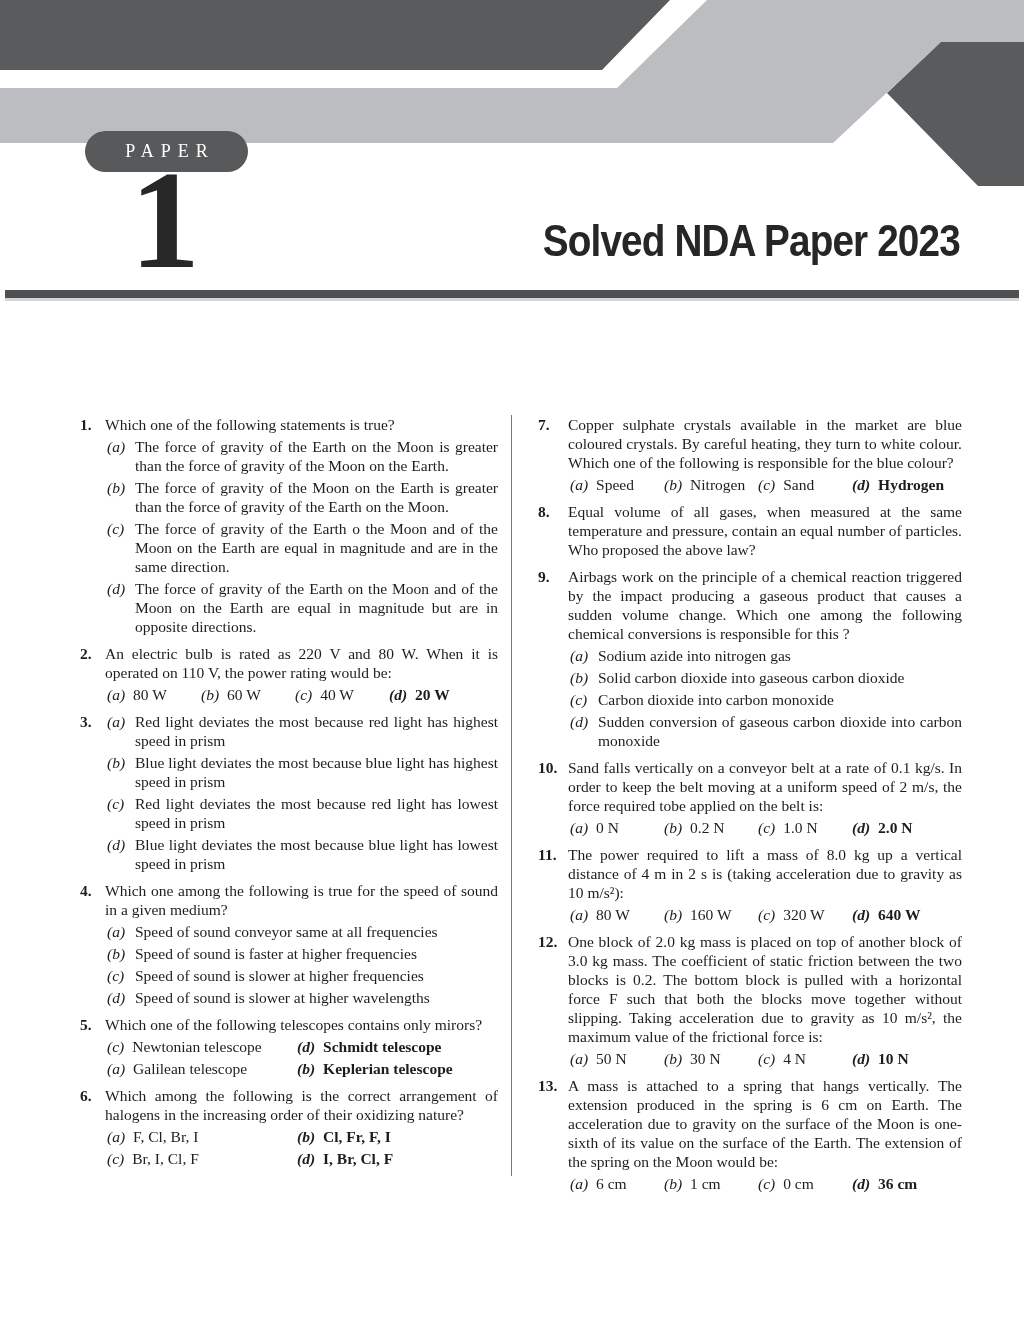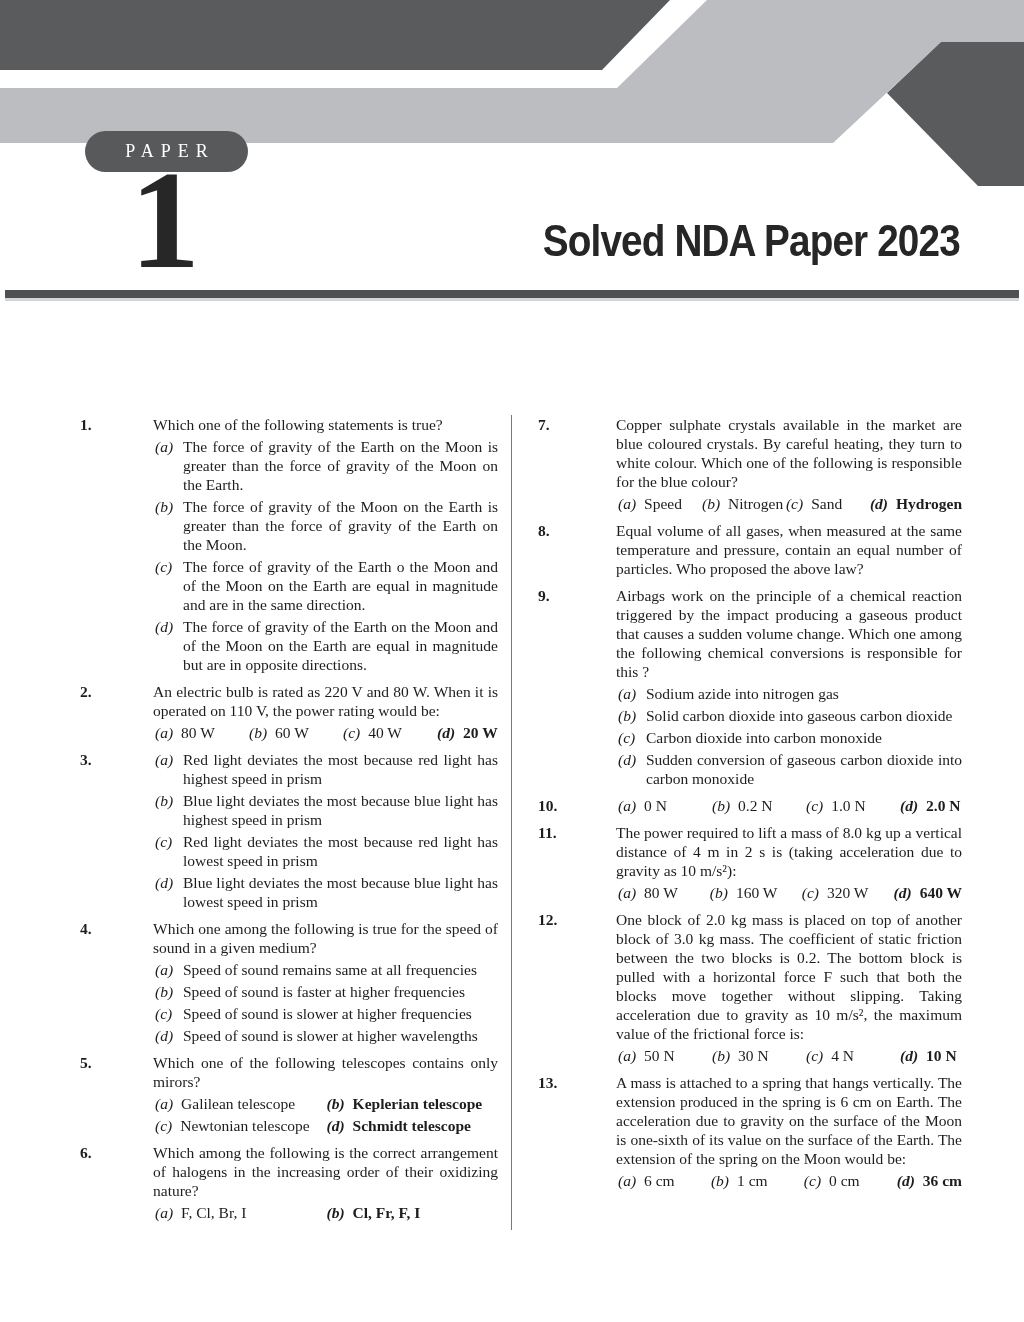--- a/index.html
+++ b/index.html
@@ -29,21 +29,21 @@
 
   
   .content{position:absolute;left:80px;top:415px;width:882px;display:flex;align-items:flex-start;
            font-size:15.5px;line-height:19px;}
   .col{box-sizing:border-box;}
   .col-left{width:432px;padding-right:13px;border-right:1.5px solid #77787b;}
   .col-right{width:450px;padding-left:26px;}
   .question{display:flex;margin-bottom:5px;}
   .qnum{flex:0 0 25px;font-weight:bold;}
   .col-right .qnum{flex:0 0 30px;}
-  .qbody{flex:1;min-width:0;margin-left:48px;}
+  .qbody{flex:1;min-width:0;}
   .qtext{text-align:justify;margin-bottom:3px;}
   .opt{display:flex;margin-bottom:3px;padding-left:2px;}
   .olt{flex:0 0 28px;font-style:italic;}
   .otext{flex:1;text-align:justify;}
   .optrow{display:flex;margin-bottom:3px;padding-left:2px;}
   .ocell{width:94px;white-space:nowrap;}
   .ocell:last-child{width:auto;font-weight:bold;}
   .optrow2 .ocell{width:190px;}
   .ilt{font-style:italic;margin-right:8px;}
 </style>
@@ -120,57 +120,61 @@
               <div class="otext">Blue light deviates the most because blue light has lowest speed in prism</div>
             </div>
           </div>
         </div>
         <div class="question">
           <span class="qnum">4.</span>
           <div class="qbody">
             <div class="qtext">Which one among the following is true for the speed of sound in a given medium?</div>
             <div class="opt">
               <span class="olt">(a)</span>
-              <div class="otext">Speed of sound remains same at all frequencies</div>
+              <div class="otext">Speed of sound conveyor same at all frequencies</div>
             </div>
             <div class="opt">
               <span class="olt">(b)</span>
               <div class="otext">Speed of sound is faster at higher frequencies</div>
             </div>
             <div class="opt">
               <span class="olt">(c)</span>
               <div class="otext">Speed of sound is slower at higher frequencies</div>
             </div>
             <div class="opt">
               <span class="olt">(d)</span>
               <div class="otext">Speed of sound is slower at higher wavelengths</div>
             </div>
           </div>
         </div>
         <div class="question">
           <span class="qnum">5.</span>
           <div class="qbody">
             <div class="qtext">Which one of the following telescopes contains only mirors?</div>
+            <div class="optrow optrow2">
+              <span class="ocell"><span class="ilt">(c)</span><span>Newtonian telescope</span></span>
+              <span class="ocell"><span class="ilt">(d)</span><span>Schmidt telescope</span></span>
+            </div>
             <div class="optrow optrow2">
               <span class="ocell"><span class="ilt">(a)</span><span>Galilean telescope</span></span>
               <span class="ocell"><span class="ilt">(b)</span><span>Keplerian telescope</span></span>
             </div>
-            <div class="optrow optrow2">
-              <span class="ocell"><span class="ilt">(c)</span><span>Newtonian telescope</span></span>
-              <span class="ocell"><span class="ilt">(d)</span><span>Schmidt telescope</span></span>
-            </div>
           </div>
         </div>
         <div class="question">
           <span class="qnum">6.</span>
           <div class="qbody">
             <div class="qtext">Which among the following is the correct arrangement of halogens in the increasing order of their oxidizing nature?</div>
             <div class="optrow optrow2">
               <span class="ocell"><span class="ilt">(a)</span><span>F, Cl, Br, I</span></span>
               <span class="ocell"><span class="ilt">(b)</span><span>Cl, Fr, F, I</span></span>
+            </div>
+            <div class="optrow optrow2">
+              <span class="ocell"><span class="ilt">(c)</span><span>Br, I, Cl, F</span></span>
+              <span class="ocell"><span class="ilt">(d)</span><span>I, Br, Cl, F</span></span>
             </div>
           </div>
         </div>
       </section>
     <section class="col col-right" id="col-right">
         <div class="question">
           <span class="qnum">7.</span>
           <div class="qbody">
             <div class="qtext">Copper sulphate crystals available in the market are blue coloured crystals. By careful heating, they turn to white colour. Which one of the following is responsible for the blue colour?</div>
             <div class="optrow">
@@ -205,20 +209,21 @@
             </div>
             <div class="opt">
               <span class="olt">(d)</span>
               <div class="otext">Sudden conversion of gaseous carbon dioxide into carbon monoxide</div>
             </div>
           </div>
         </div>
         <div class="question">
           <span class="qnum">10.</span>
           <div class="qbody">
+            <div class="qtext">Sand falls vertically on a conveyor belt at a rate of 0.1 kg/s. In order to keep the belt moving at a uniform speed of 2 m/s, the force required tobe applied on the belt is:</div>
             <div class="optrow">
               <span class="ocell"><span class="ilt">(a)</span><span>0 N</span></span>
               <span class="ocell"><span class="ilt">(b)</span><span>0.2 N</span></span>
               <span class="ocell"><span class="ilt">(c)</span><span>1.0 N</span></span>
               <span class="ocell"><span class="ilt">(d)</span><span>2.0 N</span></span>
             </div>
           </div>
         </div>
         <div class="question">
           <span class="qnum">11.</span>

